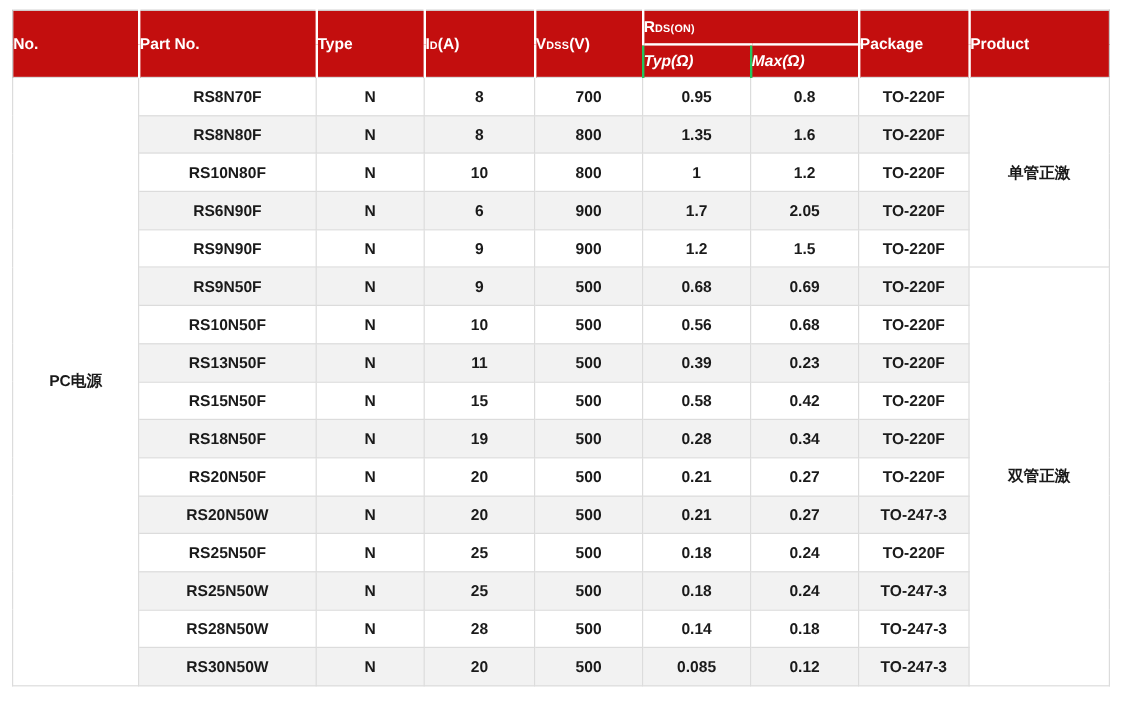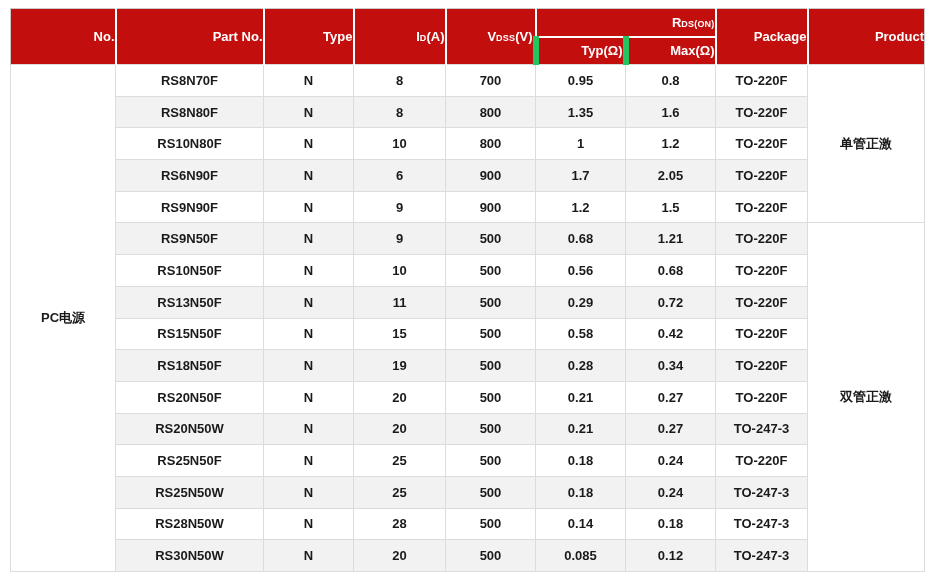--- a/index.html
+++ b/index.html
@@ -26,29 +26,29 @@
     width: 100%; height: 100%;
     border-collapse: collapse;
     table-layout: fixed;
     border: 1px solid var(--outer-border);
   }
   thead th {
     background: var(--header-bg);
     color: var(--header-text);
     font-weight: bold;
     font-size: 13px;
-    text-align: right;
+    text-align: left;
     vertical-align: middle;
     padding: 0;
   }
   thead tr.header-top { height: 28px; }
   thead tr.header-sub { height: 28px; }
   thead tr.header-top th { border-left: 2px solid #FFFFFF; }
   thead tr.header-top th:first-child { border-left: 1px solid var(--outer-border); margin-left: 24px; }
-  thead tr.header-sub th { border-left: 6px solid #22c55e; border-top: 2px solid #FFFFFF; }
+  thead tr.header-sub th { border-left: 2px solid #22c55e; border-top: 2px solid #FFFFFF; font-style: italic; }
   thead .smallcap {
     font-size: 9px;
     letter-spacing: 0.2px;
   }
   tbody td {
     border: 1px solid var(--grid-line);
     font-size: 13px;
     font-weight: bold;
     color: var(--body-text);
     text-align: center;
@@ -142,40 +142,40 @@
           <td>1.2</td>
           <td>1.5</td>
           <td>TO-220F</td>
         </tr>
         <tr>
           <td>RS9N50F</td>
           <td>N</td>
           <td>9</td>
           <td>500</td>
           <td>0.68</td>
-          <td>1.21</td>
+          <td>0.69</td>
           <td>TO-220F</td>
           <td rowspan="11" class="merged-cell">双管正激</td>
         </tr>
         <tr>
           <td>RS10N50F</td>
           <td>N</td>
           <td>10</td>
           <td>500</td>
           <td>0.56</td>
           <td>0.68</td>
           <td>TO-220F</td>
         </tr>
         <tr>
           <td>RS13N50F</td>
           <td>N</td>
           <td>11</td>
           <td>500</td>
-          <td>0.29</td>
-          <td>0.72</td>
+          <td>0.39</td>
+          <td>0.23</td>
           <td>TO-220F</td>
         </tr>
         <tr>
           <td>RS15N50F</td>
           <td>N</td>
           <td>15</td>
           <td>500</td>
           <td>0.58</td>
           <td>0.42</td>
           <td>TO-220F</td>

